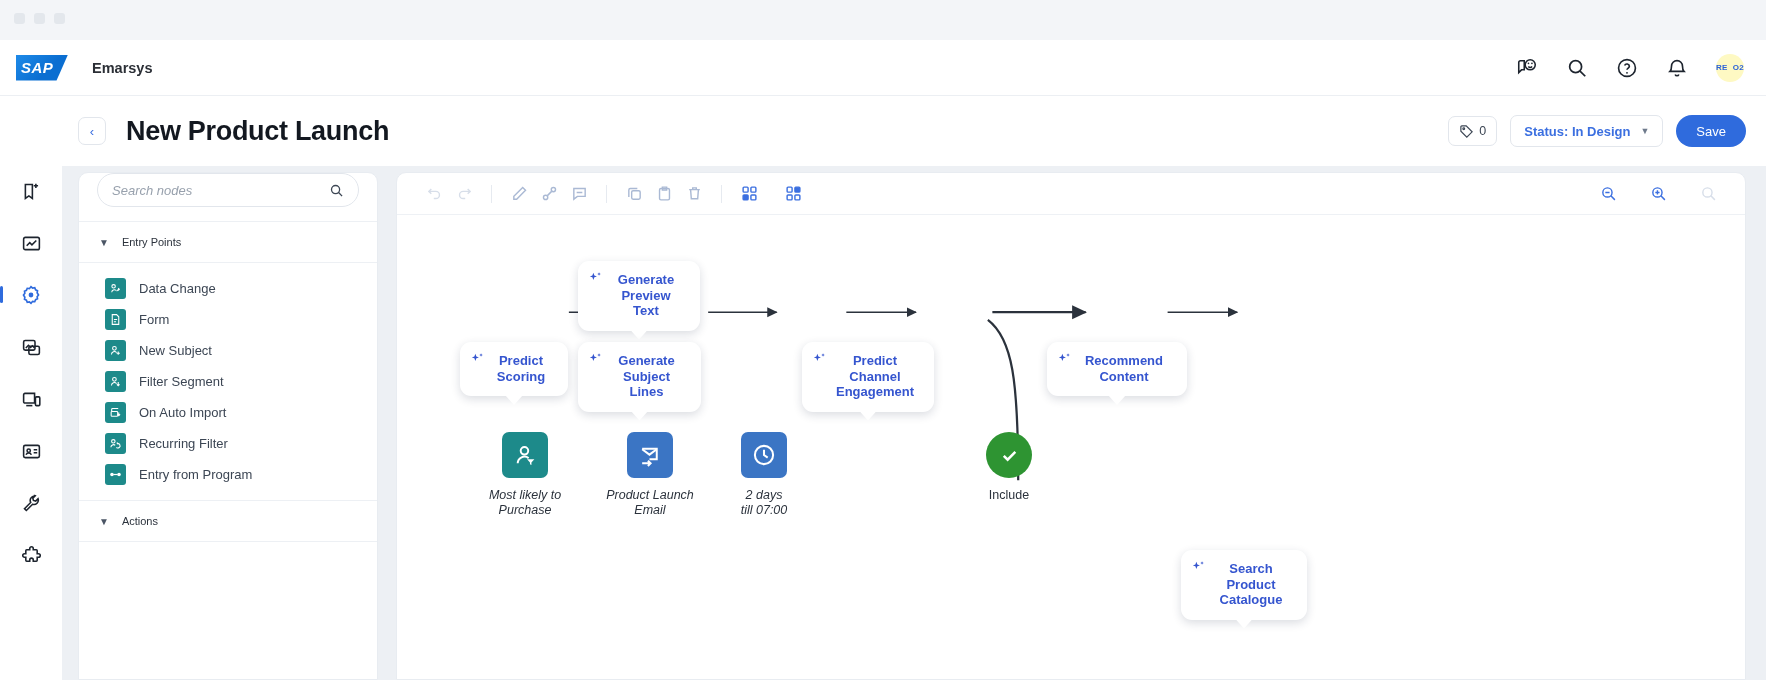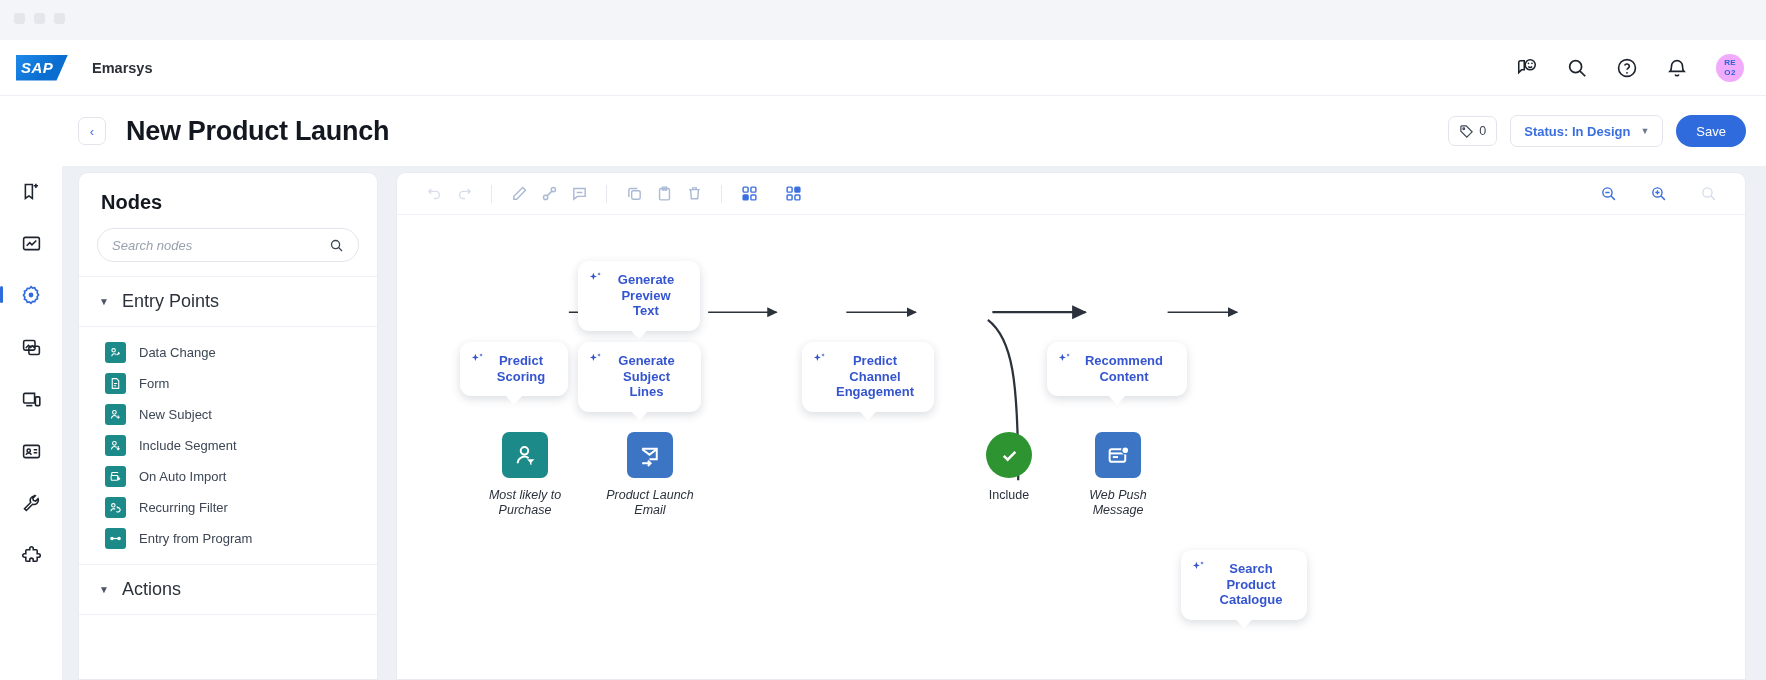--- a/index.html
+++ b/index.html
@@ -35,23 +35,23 @@
     font-style: italic; padding-left: 5px;
   }
   .app-name {
     margin-left: 24px; font-size: 14.5px; font-weight: bold; color: #2b2f36;
   }
   .header-icons {
     margin-left: auto; display: flex; align-items: center; gap: 28px;
   }
   .hicon { width: 22px; height: 22px; display: block; color: #1d242e; cursor: pointer; }
   .avatar {
-    width: 28px; height: 28px; border-radius: 50%; background: #f0abfc;
+    width: 28px; height: 28px; border-radius: 50%; background: #fef9c3;
     color: #2b61d8; font-size: 8px; font-weight: bold; line-height: 9.5px;
-    display: flex; flex-direction: column; align-items: center; justify-content: center;
+    display: flex; flex-direction: row; align-items: center; justify-content: space-between;
     cursor: pointer; letter-spacing: .3px;
   }
 
   
   .title-bar {
     height: 70px; background: #fff; display: flex; align-items: center;
     padding-left: 78px; padding-right: 20px; position: relative;
   }
   .back-btn {
     width: 28px; height: 28px; border: 1px solid #e2e6ec; border-radius: 7px;
@@ -116,21 +116,21 @@
   .search-box input {
     border: none; outline: none; flex: 1; font-size: 13px; color: #3c4654;
     font-style: italic; font-family: "Liberation Sans", sans-serif; background: transparent;
   }
   .search-box input::placeholder { color: #98a1ad; font-style: italic; }
   .group-head {
     display: flex; align-items: center; gap: 13px; padding: 14px 20px;
     border-bottom: 1px solid #edf0f4; cursor: pointer;
   }
   .group-head .chev { color: #4b5565; font-size: 10px; }
-  .group-head .gname { font-size: 18px; color: #2b323c; }
+  .group-head .gname { font-size: 11px; color: #2b323c; }
   .node-list { padding: 10px 0 6px; }
   .node-row {
     display: flex; align-items: center; gap: 13px; padding: 5px 20px 5px 26px;
     cursor: pointer;
   }
   .node-ico {
     width: 21px; height: 21px; border-radius: 3px; flex: none;
     display: flex; align-items: center; justify-content: center; color: #fff;
   }
   .node-ico.teal { background: #1d8a8a; }
@@ -321,23 +321,20 @@
       </svg>
     </div>
     <div class="rail-item">
       <svg width="21" height="21" viewBox="0 0 24 24" fill="none" stroke="currentColor" stroke-width="1.8">
         <path d="M10 4a2 2 0 0 1 4 0v1.5h3.5a1 1 0 0 1 1 1V10H20a2 2 0 0 1 0 4h-1.5v3.5a1 1 0 0 1-1 1H14V17a2 2 0 0 0-4 0v1.5H6.5a1 1 0 0 1-1-1V14H4a2 2 0 0 1 0-4h1.5V6.5a1 1 0 0 1 1-1H10V4z"></path>
       </svg>
     </div>
   </nav>
 
   <aside class="nodes-panel">
-    <div class="nodes-head">
-      <h2>Nodes</h2>
-    </div>
     <div class="search-wrap">
       <div class="search-box">
         <input type="text" placeholder="Search nodes" style="">
         <svg width="15" height="15" viewBox="0 0 24 24" fill="none" stroke="#3c4654" stroke-width="2.1">
           <circle cx="10.5" cy="10.5" r="6.5"></circle>
             <path d="M15.3 15.3L21 21"></path>
         </svg>
       </div>
     </div>
 
@@ -375,21 +372,21 @@
         <span class="nlabel">New Subject</span>
       </div>
       <div class="node-row">
         <div class="node-ico teal">
           <svg width="13" height="13" viewBox="0 0 24 24" fill="none" stroke="#fff" stroke-width="2">
               <circle cx="10" cy="8" r="3.4"></circle>
               <path d="M4.5 19.5a5.5 5.5 0 0 1 9.5-3.8"></path>
               <path d="M17 13v6M14.5 17.5l2.5 2.5 2.5-2.5"></path>
             </svg>
         </div>
-        <span class="nlabel">Include Segment</span>
+        <span class="nlabel">Filter Segment</span>
       </div>
       <div class="node-row">
         <div class="node-ico teal">
           <svg width="13" height="13" viewBox="0 0 24 24" fill="none" stroke="#fff" stroke-width="2">
               <path d="M5 10V6a1.5 1.5 0 0 1 1.5-1.5H17"></path>
               <rect x="4" y="10" width="12" height="9" rx="1.5"></rect>
               <path d="M18 12v6M15.5 15.5l2.5 2.5 2.5-2.5"></path>
             </svg>
         </div>
         <span class="nlabel">On Auto Import</span>
@@ -611,39 +608,37 @@
           <svg width="25" height="25" viewBox="0 0 24 24" fill="none" stroke="#fff" stroke-width="1.9">
             <path d="M4 5.5h14v10H11"></path>
               <path d="M4 6l7 5.2L18 6"></path>
               <path d="M4 19.5h8M9.5 17l2.6 2.5-2.6 2.5"></path>
           </svg>
         </div>
         <div class="flabel">Product Launch
 Email</div>
       </div>
 
+      <div class="fnode" style="left:312px; top:217px; width:110px;">
+        <div class="shape blue">
+          <svg width="26" height="26" viewBox="0 0 24 24" fill="none" stroke="#fff" stroke-width="1.9">
+            <circle cx="12" cy="12" r="8.4"></circle>
+              <path d="M12 7.2V12l3.4 2.4"></path>
+          </svg>
+        </div>
+        <div class="flabel">2 days
+till 07:00</div>
+      </div>
 
 
       <div class="fnode" style="left:557px; top:217px; width:110px;">
         <div class="shape green">
           <svg width="25" height="25" viewBox="0 0 24 24" fill="none" stroke="#fff" stroke-width="2.4">
             <path d="M6.5 12.3l3.7 3.7L17.6 8.6"></path>
           </svg>
         </div>
         <div class="flabel plain">Include</div>
       </div>
 
-      <div class="fnode" style="left:666px; top:217px; width:110px;">
-        <div class="shape blue">
-          <svg width="25" height="25" viewBox="0 0 24 24" fill="none" stroke="#fff" stroke-width="1.9">
-            <rect x="3.5" y="6" width="15" height="12" rx="2"></rect>
-              <path d="M3.5 10h15"></path>
-              <path d="M6.5 13.5h5"></path>
-            <circle cx="18.5" cy="7" r="3.4" fill="#fff" stroke="#3b75c4" stroke-width="1.4"></circle>
-          </svg>
-        </div>
-        <div class="flabel">Web Push
-Message</div>
-      </div>
 
     </div>
   </section>
 </div>
 
 </body></html>

